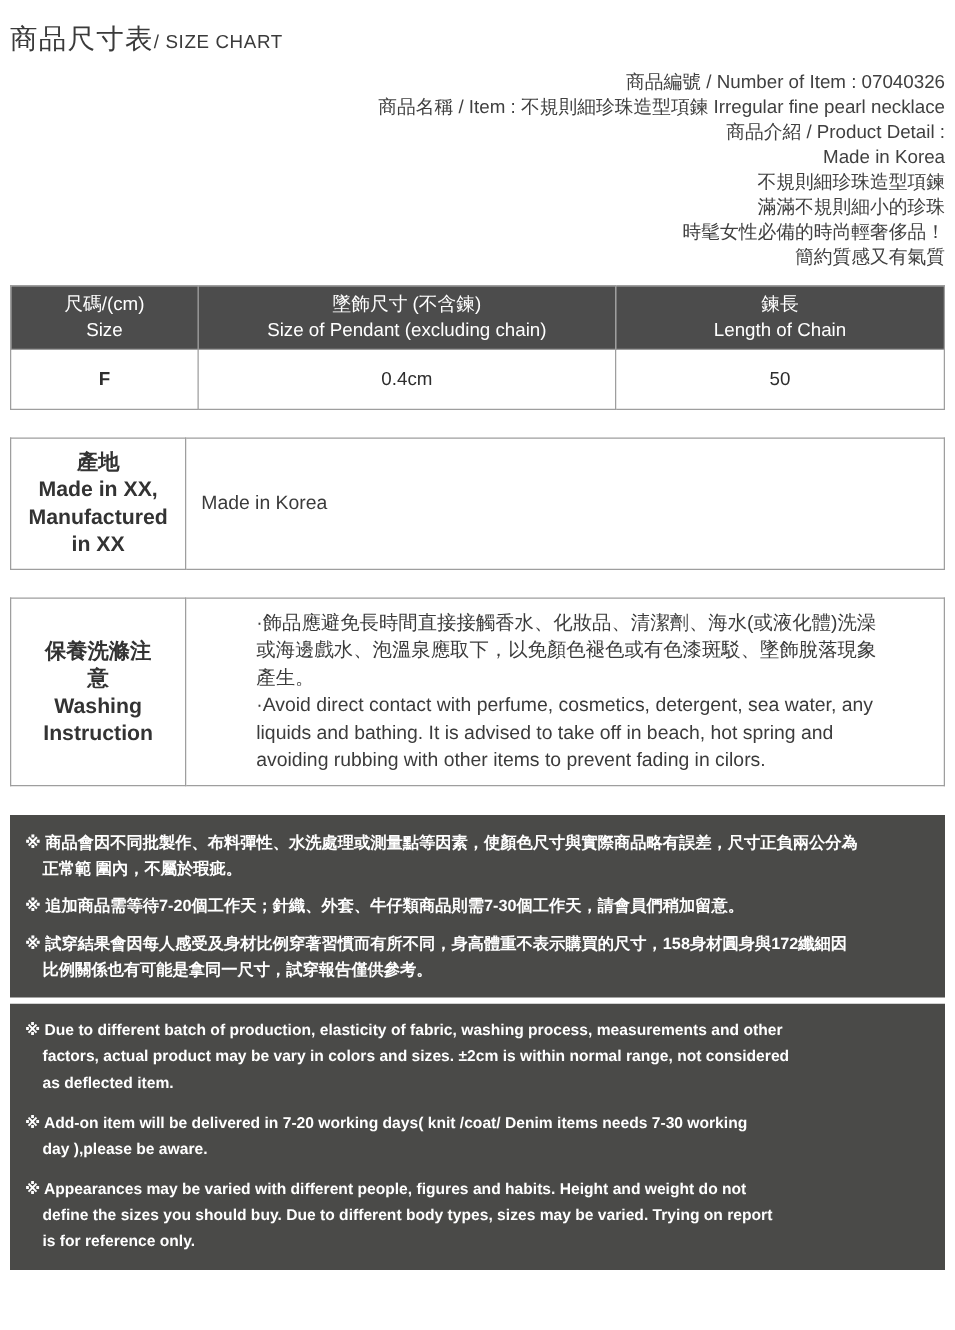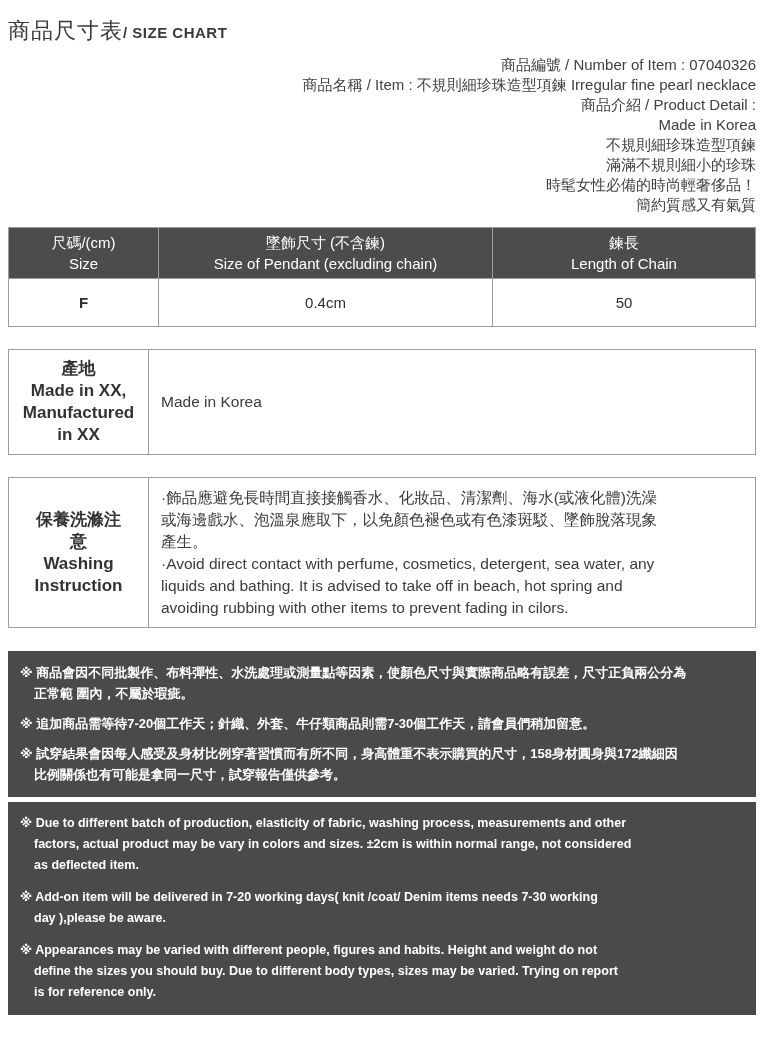--- a/index.html
+++ b/index.html
@@ -6,21 +6,21 @@
   body {
     width:764px; height:1064px; overflow:hidden;
     font-family:"Liberation Sans","DejaVu Sans",sans-serif;
     color:var(--text-c,#3d3d3d);
   }
   .page { padding:14px 8px 0 8px; }
 
   
   h1 { margin:4px 0 9px 0; font-size:22px; line-height:26px; color:#3a3a3a; }
   .t-zh { font-weight:normal; letter-spacing:1px; }
-  .t-en { font-size:15px; font-weight:bold; letter-spacing:0.5px; }
+  .t-en { font-size:15px; font-weight:normal; letter-spacing:0.5px; }
   .info-line { font-size:15px; line-height:20px; color:#404040;text-align:right; }
 
   
   table { border-collapse:collapse; width:748px; table-layout:fixed; }
   th,td { border:1px solid var(--border-c,#9e9e9e); }
 
   .size-tbl { margin-top:12px; }
   .size-tbl th {
     background:var(--header-bg,#4c4c4c); color:#fff; font-weight:normal;
     font-size:15px; line-height:21px; padding:4px 14px; text-align:center;
@@ -35,21 +35,21 @@
     width:131px; font-size:17px; line-height:22px; font-weight:bold;
     text-align:center; padding:8px 4px; color:#333;
   }
   .detail-tbl td, .wash-tbl td {
     font-size:15.5px; line-height:22px; padding:6px 12px;
     vertical-align:middle; color:#3b3b3b;
   }
   .r1 th, .r1 td { height:88px; }
   .r2 th, .r2 td { height:80px; }
   .wash-tbl th, .wash-tbl td { height:133px; }
-  .ml { white-space:pre-line; }
+  .ml { white-space:pre-line;margin-left:44px; }
 
   
   .note-box {
     background:var(--note-bg,#4a4a48); color:#fff; font-weight:bold;
     width:724px; margin-top:23px; padding:11px 12px 12px 12px;
   }
   .note-box p { margin:0 0 9px 0; padding-left:14px; text-indent:-14px; }
   .note-box p:last-child { margin-bottom:0; }
   .note-zh { font-size:13px; line-height:21px; }
   .note-zh p { margin-bottom:9px; }

